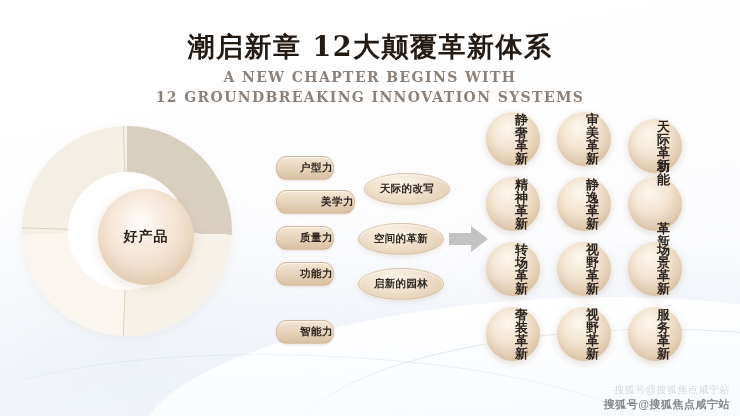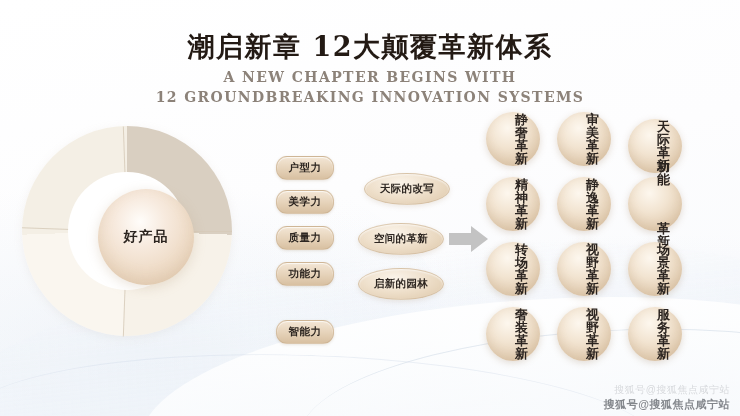--- a/index.html
+++ b/index.html
@@ -71,21 +71,21 @@
     display:flex;align-items:center;justify-content:center;
   }
   .core-label{font-size:14px;font-weight:700;color:#2c2520;letter-spacing:1px;}
 
   
   .pill{
     position:absolute;width:56px;height:22px;border-radius:11px;
     background:linear-gradient(180deg,#f3e6d5 0%,#e6d3ba 52%,#d8c0a1 100%);
     border:1px solid rgba(198,173,140,0.55);
     box-shadow:0 1px 3px rgba(166,140,108,0.22), inset 0 1px 1px rgba(255,255,255,0.75);
-    display:flex;align-items:center;justify-content:center;
+    display:flex;align-items:center;justify-content:flex-end;
   }
   .pill span{font-size:10.5px;font-weight:700;color:#2d2621;letter-spacing:0.5px;}
 
   
   .ell{
     position:absolute;width:84px;height:30px;border-radius:50%;
     background:radial-gradient(ellipse at 42% 30%, #fbf4ea 0%, #eedfca 48%, #ddc7a9 100%);
     border:1px solid rgba(197,173,141,0.45);
     box-shadow:0 2px 5px rgba(170,145,112,0.18), inset 0 1px 2px rgba(255,255,255,0.7);
     display:flex;align-items:center;justify-content:center;
@@ -138,21 +138,21 @@
     <div class="donut-sep" style="transform:rotate(182deg);"></div>
     <div class="donut-sep" style="transform:rotate(268deg);"></div>
   </div>
   <div class="core">
     <span class="core-label">好产品</span>
   </div>
 
   <div class="pill" style="left:276px;top:156px;">
     <span>户型力</span>
   </div>
-  <div class="pill" style="left:276px;top:190px;">
+  <div class="pill" style="left:276px;top:190px;padding-left:21px;">
     <span>美学力</span>
   </div>
   <div class="pill" style="left:276px;top:226px;">
     <span>质量力</span>
   </div>
   <div class="pill" style="left:276px;top:262px;">
     <span>功能力</span>
   </div>
   <div class="pill" style="left:276px;top:296px;margin-top:24px;">
     <span>智能力</span>

